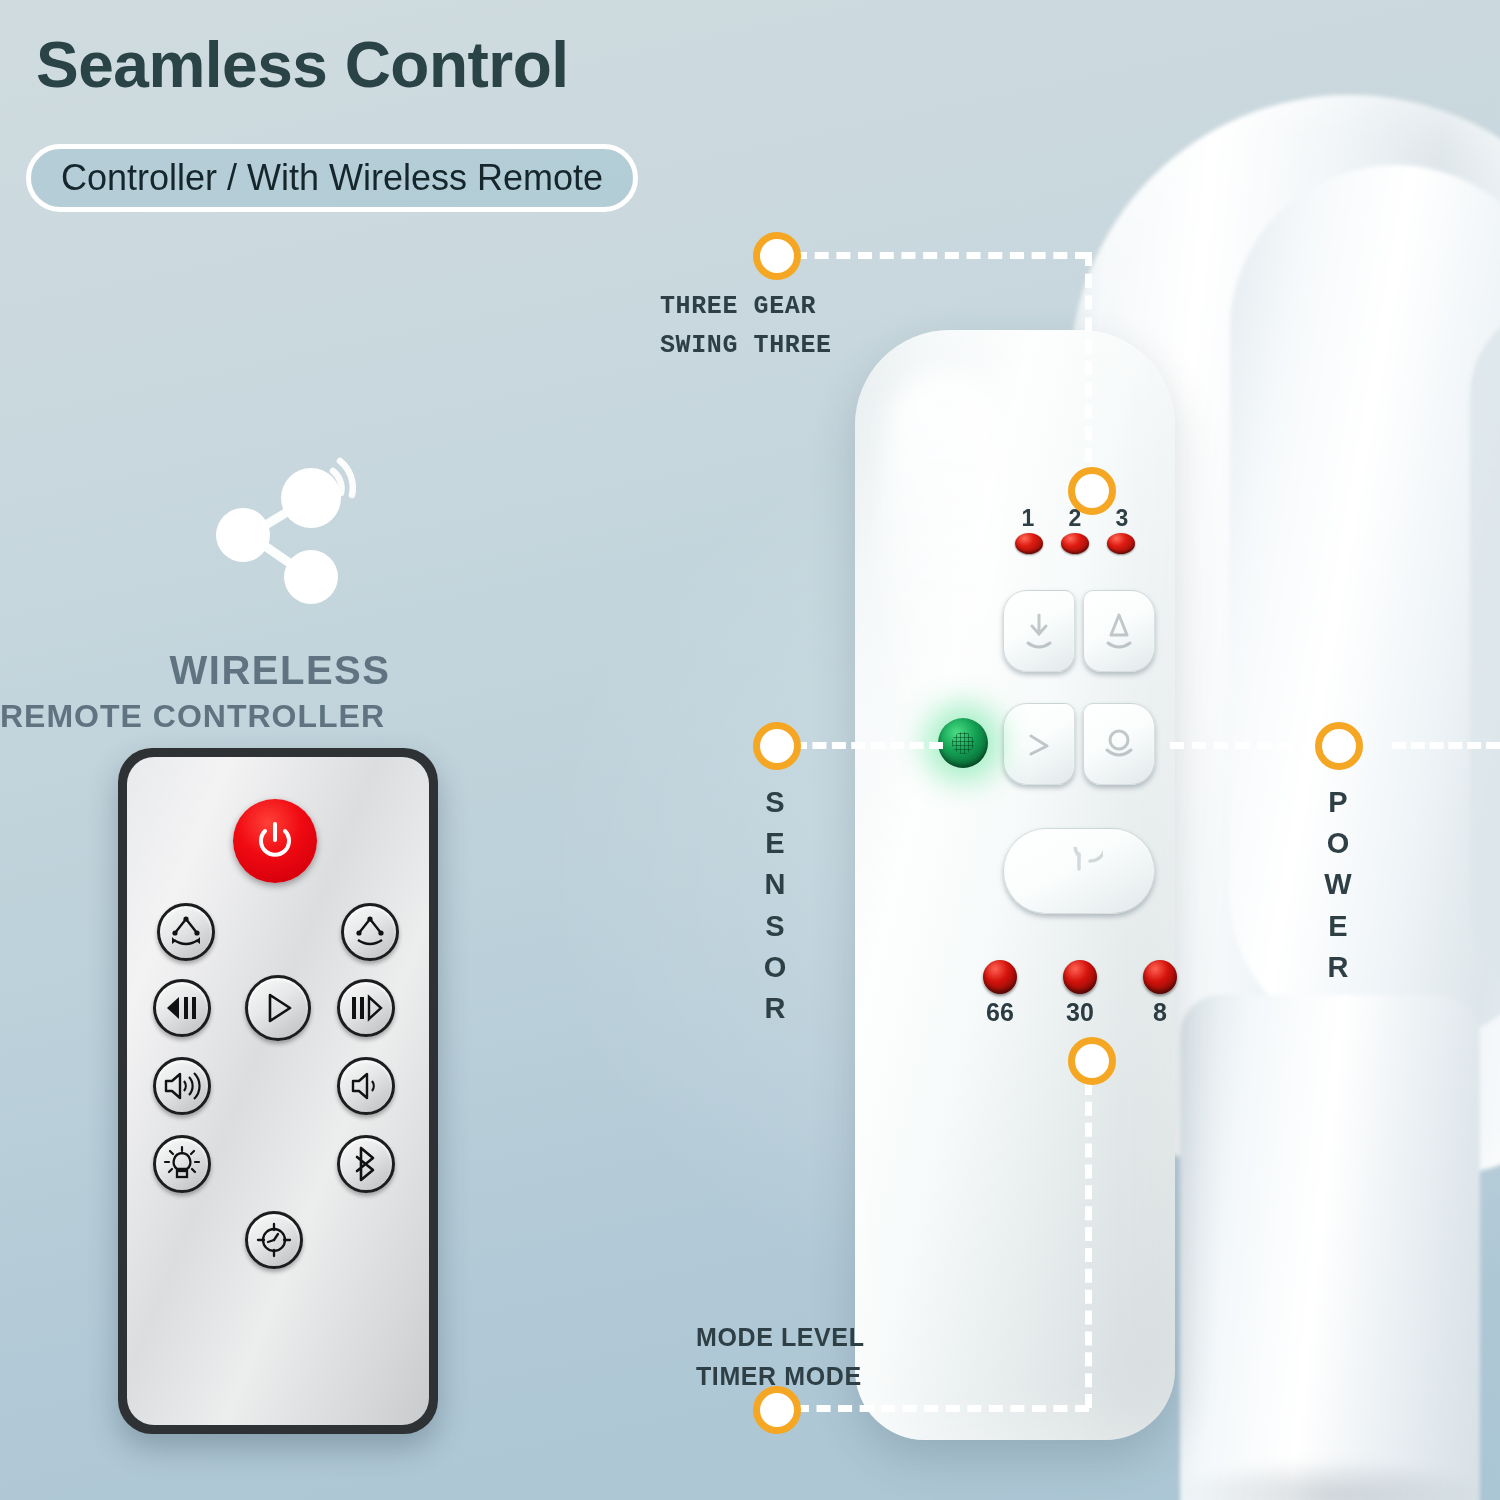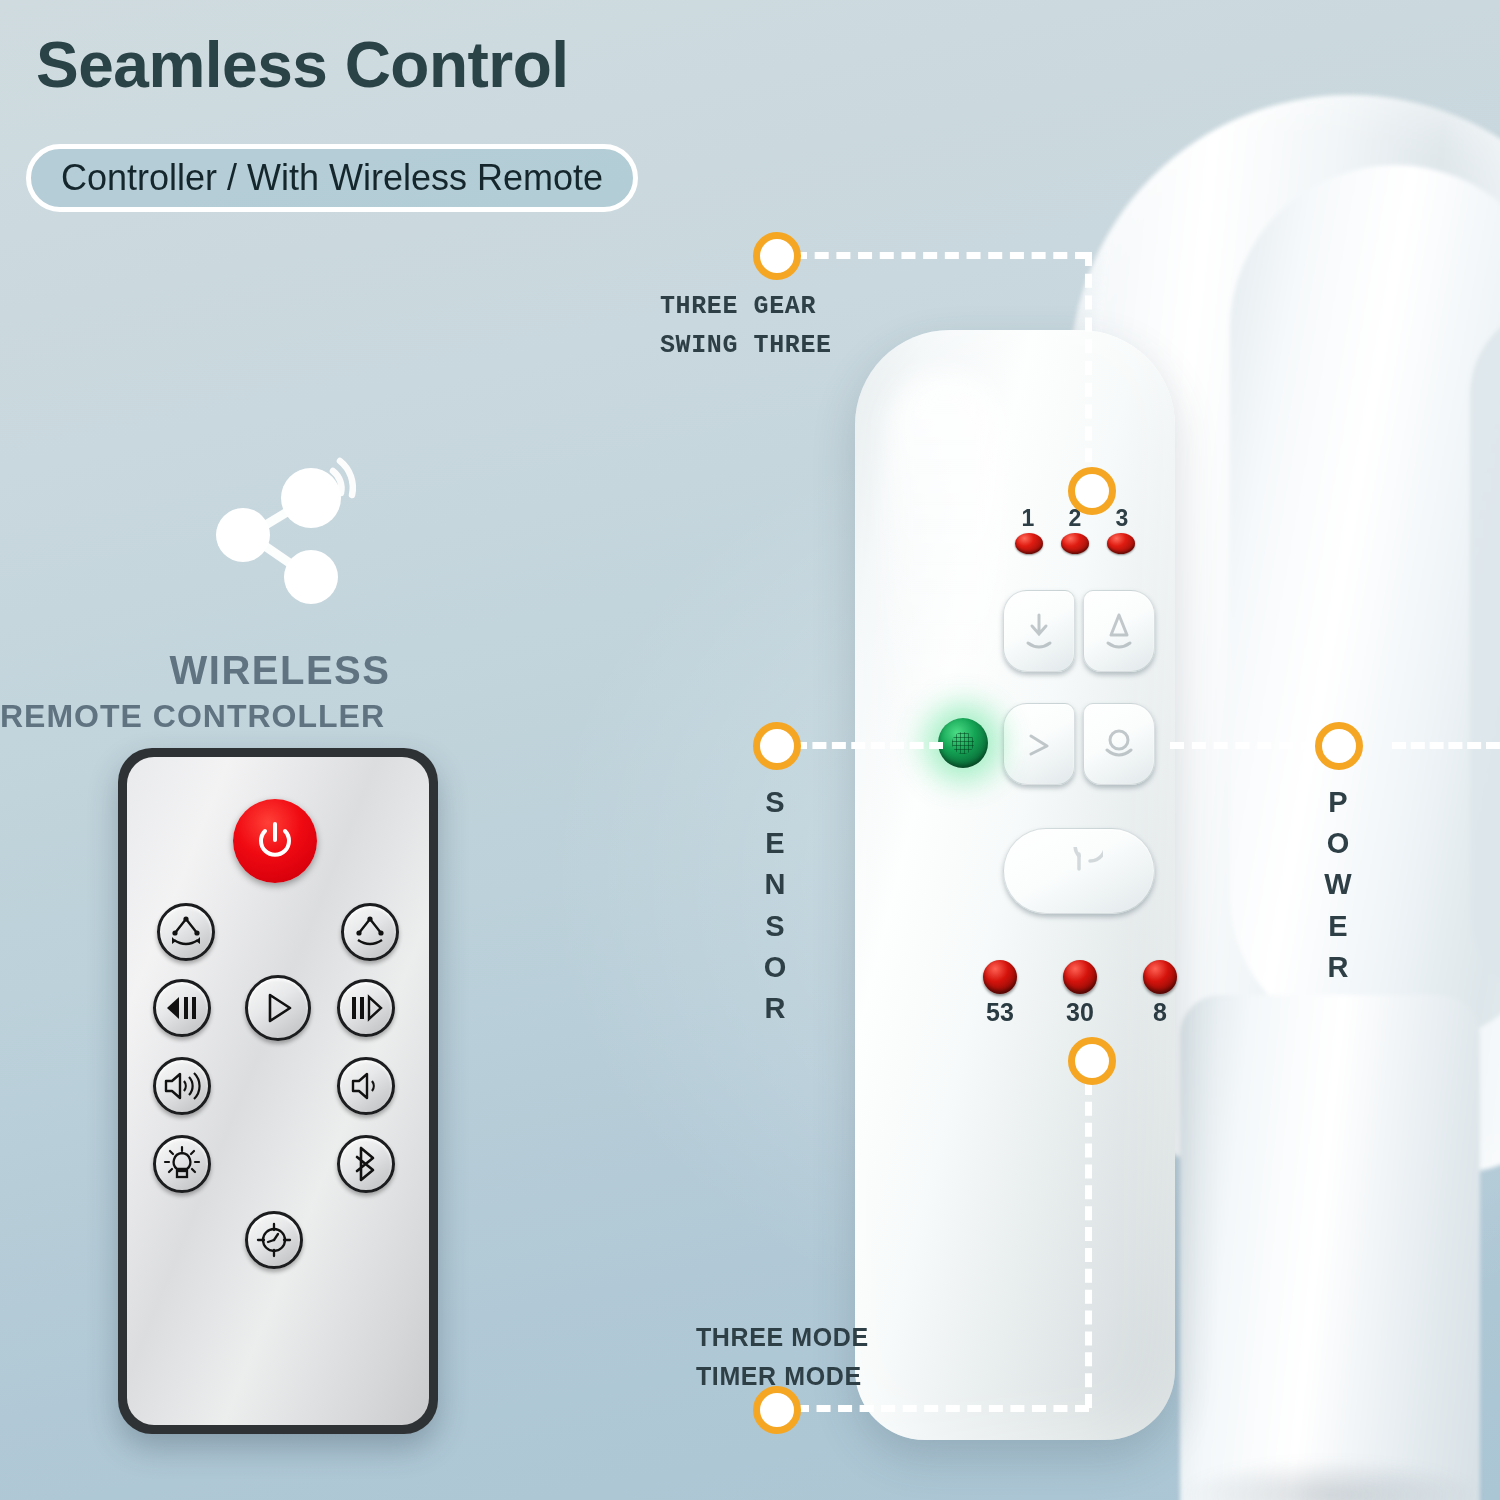--- a/index.html
+++ b/index.html
@@ -289,21 +289,21 @@
     </svg>
   </div>
 
   <div class="led-green">
     <div class="mesh"></div>
   </div>
 
   <div class="timer-leds">
     <div class="timer-cell">
       <div class="bulb"></div>
-      <div class="lbl">53</div>
+      <div class="lbl">66</div>
     </div>
     <div class="timer-cell">
       <div class="bulb"></div>
       <div class="lbl">30</div>
     </div>
     <div class="timer-cell">
       <div class="bulb"></div>
       <div class="lbl">8</div>
     </div>
   </div>
@@ -461,17 +461,17 @@
     <span>W</span>
     <span>E</span>
     <span>R</span>
   </div>
 
   <div class="dash-v" style="left:1085px; top:1060px; height:348px;"></div>
   <div class="dash-h" style="left:795px; top:1405px; width:294px;"></div>
   <div class="dot" style="left:1068px; top:1037px;"></div>
   <div class="dot" style="left:753px; top:1386px;"></div>
   <div class="callout-label" style="left:696px; top:1318px;">
-    <div>THREE MODE</div>
+    <div>MODE LEVEL</div>
     <div>TIMER MODE</div>
   </div>
 
 </div>
 
 </body></html>

